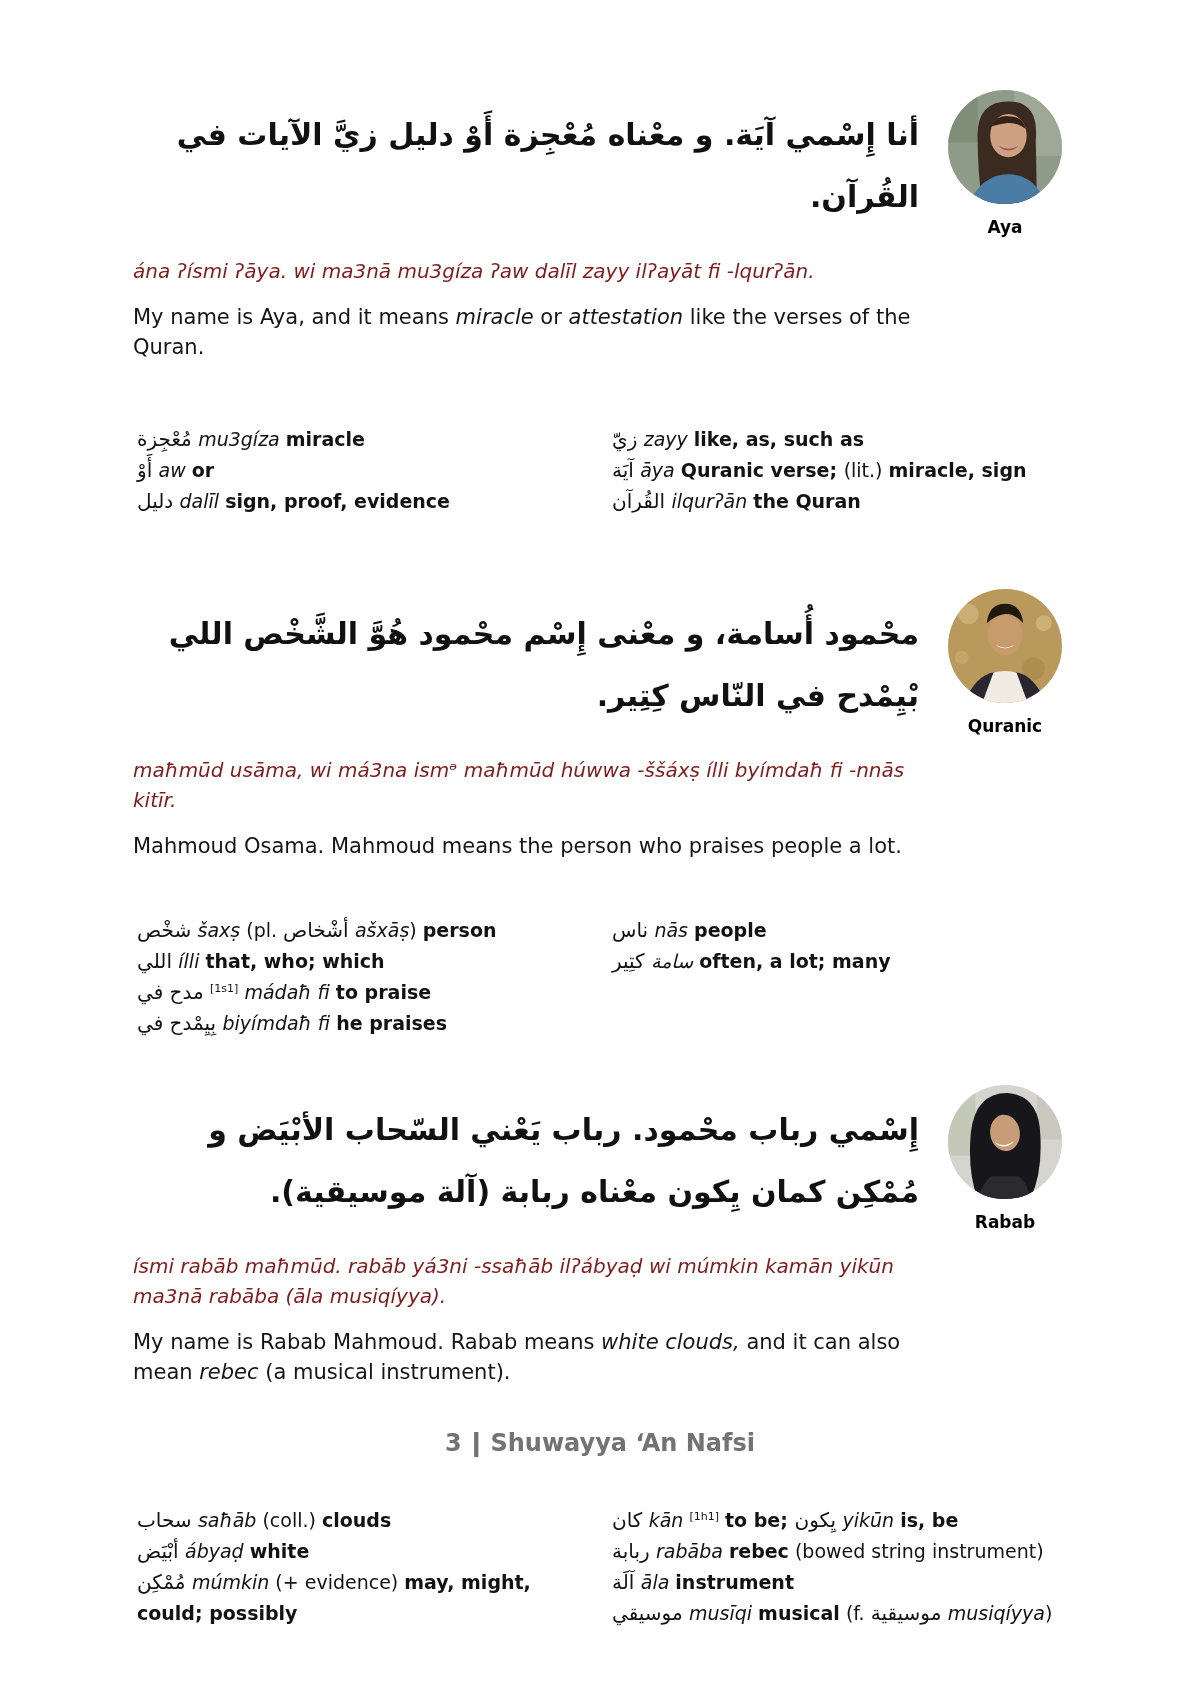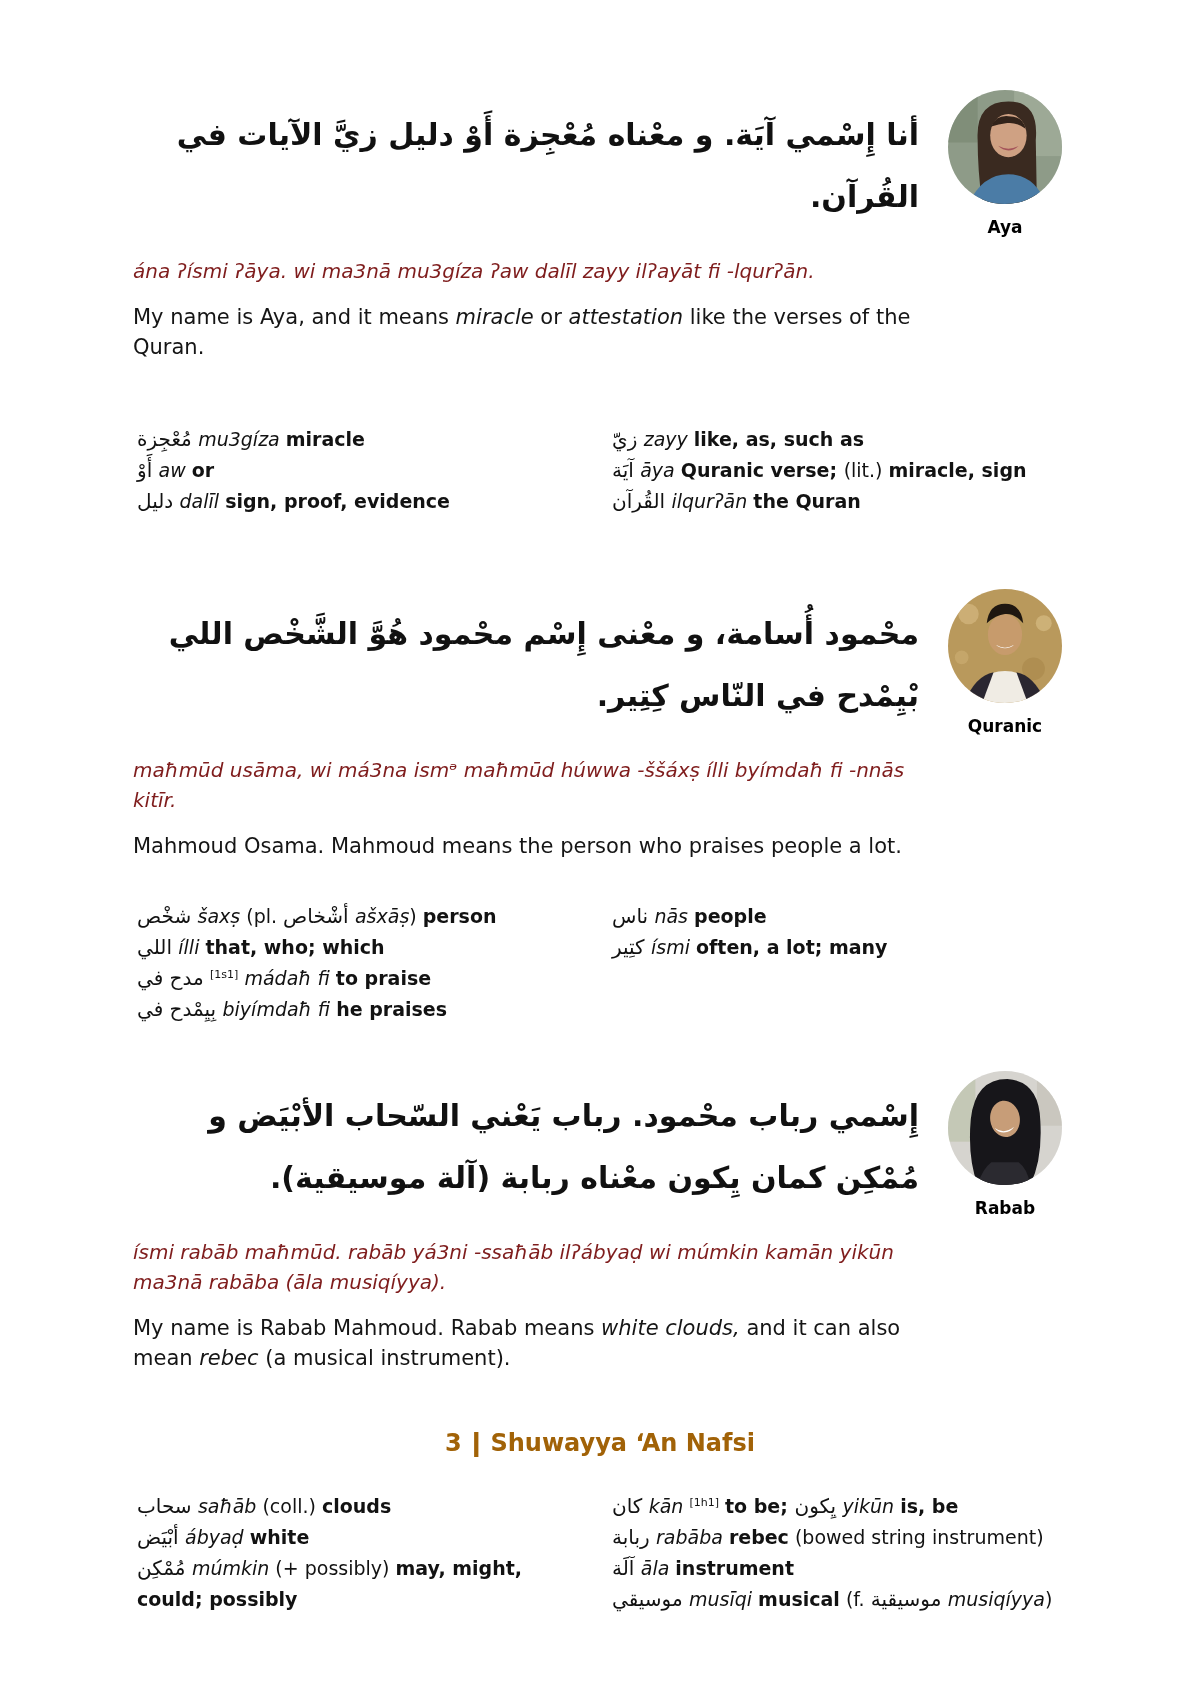--- a/index.html
+++ b/index.html
@@ -41,27 +41,27 @@
   .seg-sup{font-size:11px;vertical-align:super;line-height:0;}
 
   .avatar{
     width:114px;height:114px;border-radius:50%;overflow:hidden;
     flex:0 0 auto;
   }
   .avatar svg{display:block;width:100%;height:100%;}
   .speaker{font-weight:bold;font-size:17px;margin-top:13px;text-align:center;color:#000;}
 
   .section-2{margin-top:72px;}
-  .section-2 .vocab{margin-top:40px;}
+  .section-2 .vocab{margin-top:54px;}
   .section-3{margin-top:46px;}
   .section-3 .vocab{margin-top:118px;}
 
   .footer{
     position:absolute;left:0;bottom:52px;width:100%;
-    text-align:center;font-size:24px;font-weight:bold;color:#a16207;
+    text-align:center;font-size:24px;font-weight:bold;color:#737373;
   }
   .footer .bar{display:inline-block;transform:scaleX(1.6);margin:0 10px;}
 </style>
 </head>
 <body>
 
 <div class="page">
 
   <div class="section section-1">
     <div class="sec-top">
@@ -128,21 +128,21 @@
     </div>
     <div class="vocab">
       <div class="vcol">
           <div class="vocab-row"><span class="seg seg-ar">شخْص </span><span class="seg seg-it">šaxṣ </span><span class="seg seg-plain">(pl. </span><span class="seg seg-ar">أشْخاص </span><span class="seg seg-it">ašxāṣ</span><span class="seg seg-plain">) </span><span class="seg seg-b">person</span></div>
           <div class="vocab-row"><span class="seg seg-ar">اللي </span><span class="seg seg-it">ílli </span><span class="seg seg-b">that, who; which</span></div>
           <div class="vocab-row"><span class="seg seg-ar">مدح في </span><span class="seg seg-sup">[1s1]</span><span class="seg seg-plain"> </span><span class="seg seg-it">mádaħ fi </span><span class="seg seg-b">to praise</span></div>
           <div class="vocab-row"><span class="seg seg-ar">بِيِمْدح في </span><span class="seg seg-it">biyímdaħ fi </span><span class="seg seg-b">he praises</span></div>
         </div>
       <div class="vcol">
           <div class="vocab-row"><span class="seg seg-ar">ناس </span><span class="seg seg-it">nās </span><span class="seg seg-b">people</span></div>
-          <div class="vocab-row"><span class="seg seg-ar">كتِير </span><span class="seg seg-it">ísmi </span><span class="seg seg-b">often, a lot; many</span></div>
+          <div class="vocab-row"><span class="seg seg-ar">كتِير </span><span class="seg seg-it">سامة </span><span class="seg seg-b">often, a lot; many</span></div>
         </div>
     </div>
   </div>
 
   <div class="section section-3">
     <div class="sec-top">
       <div class="sec-main">
         <div class="arabic">إِسْمي رباب محْمود. رباب يَعْني السّحاب الأبْيَض و مُمْكِن كمان يِكون معْناه ربابة (آلة موسيقية).</div>
         <div class="translit">ísmi rabāb maħmūd. rabāb yá3ni -ssaħāb ilʔábyaḍ wi múmkin kamān yikūn ma3nā rabāba (āla musiqíyya).</div>
         <div class="translation"><span class="seg seg-plain">My name is Rabab Mahmoud. Rabab means </span><span class="seg seg-it">white clouds,</span><span class="seg seg-plain"> and it can also mean </span><span class="seg seg-it">rebec</span><span class="seg seg-plain"> (a musical instrument).</span></div>
@@ -159,21 +159,21 @@
             <path d="M26 100 Q30 86 38 80 L62 80 Q70 86 72 100 Z" fill="#2b2a30"></path>
           </svg>
         </div>
         <div class="speaker">Rabab</div>
       </div>
     </div>
     <div class="vocab">
       <div class="vcol">
           <div class="vocab-row"><span class="seg seg-ar">سحاب </span><span class="seg seg-it">saħāb </span><span class="seg seg-plain">(coll.) </span><span class="seg seg-b">clouds</span></div>
           <div class="vocab-row"><span class="seg seg-ar">أبْيَض </span><span class="seg seg-it">ábyaḍ </span><span class="seg seg-b">white</span></div>
-          <div class="vocab-row"><span class="seg seg-ar">مُمْكِن </span><span class="seg seg-it">múmkin </span><span class="seg seg-plain">(+ possibly) </span><span class="seg seg-b">may, might, could; possibly</span></div>
+          <div class="vocab-row"><span class="seg seg-ar">مُمْكِن </span><span class="seg seg-it">múmkin </span><span class="seg seg-plain">(+ evidence) </span><span class="seg seg-b">may, might, could; possibly</span></div>
         </div>
       <div class="vcol">
           <div class="vocab-row"><span class="seg seg-ar">كان </span><span class="seg seg-it">kān </span><span class="seg seg-sup">[1h1]</span><span class="seg seg-plain"> </span><span class="seg seg-b">to be; </span><span class="seg seg-ar">يِكون </span><span class="seg seg-it">yikūn </span><span class="seg seg-b">is, be</span></div>
           <div class="vocab-row"><span class="seg seg-ar">ربابة </span><span class="seg seg-it">rabāba </span><span class="seg seg-b">rebec</span><span class="seg seg-plain"> (bowed string instrument)</span></div>
           <div class="vocab-row"><span class="seg seg-ar">آلَة </span><span class="seg seg-it">āla </span><span class="seg seg-b">instrument</span></div>
           <div class="vocab-row"><span class="seg seg-ar">موسيقي </span><span class="seg seg-it">musīqi </span><span class="seg seg-b">musical</span><span class="seg seg-plain"> (f. </span><span class="seg seg-ar">موسيقية </span><span class="seg seg-it">musiqíyya</span><span class="seg seg-plain">)</span></div>
         </div>
     </div>
   </div>
 

